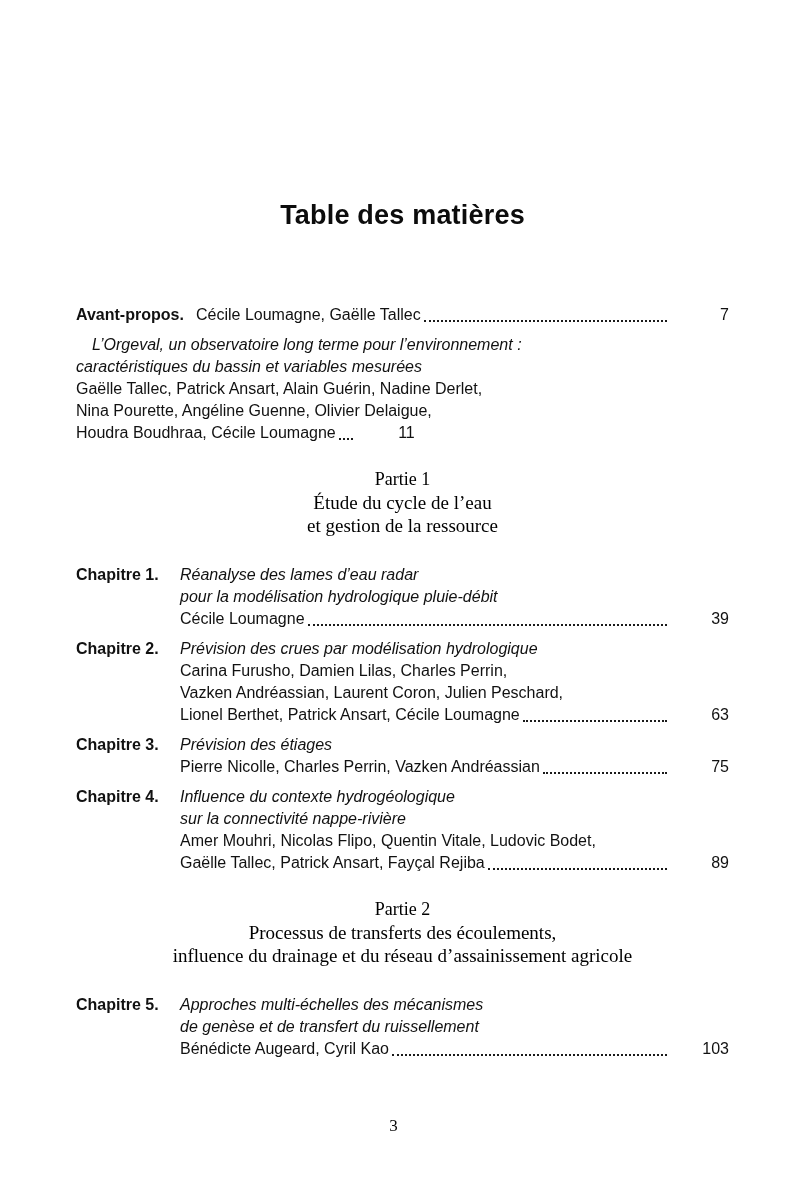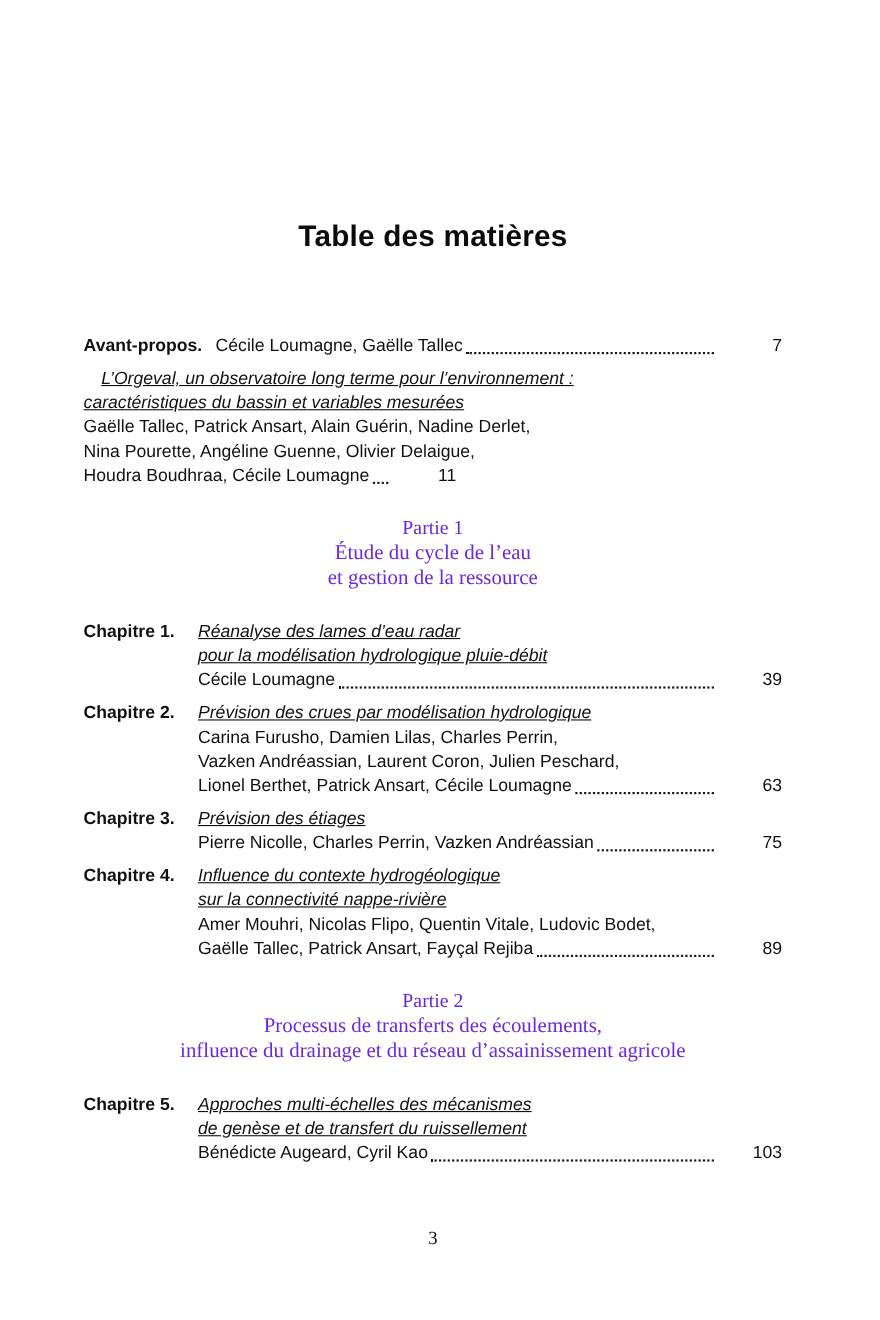--- a/index.html
+++ b/index.html
@@ -12,21 +12,21 @@
     height: 1200px;
     position: relative;
     color: #111111;
     font-family: "Liberation Sans", sans-serif;
     overflow: hidden;
   }
   .sheet {
     position: absolute;
     inset: 0;
     box-sizing: border-box;
-    padding: 200px 89px 0 76px;
+    padding: 200px 71px 0 76px;
   }
   h1.page-title {
     margin: 0 0 74px 0;
     font-size: 27px;
     line-height: 30px;
     font-weight: bold;
     text-align: center;
     letter-spacing: 0.2px;
     color: #0c0c0c;
   }
@@ -37,21 +37,21 @@
     line-height: 22px;
     margin-bottom: 8px;
   }
   .entry .label {
     font-weight: bold;
     white-space: nowrap;
     overflow: visible;
   }
   .entry .body { min-width: 0; }
   .line { white-space: nowrap; }
-  .line.italic { font-style: italic; text-decoration: underline; }
+  .line.italic { font-style: italic; }
   .indent-sm { padding-left: 16px; }
   .dotline {
     display: flex;
     align-items: baseline;
   }
   .dotline .text { white-space: nowrap; }
   .dots {
     flex: 1 1 auto;
     min-width: 14px;
     align-self: flex-end;
@@ -61,21 +61,21 @@
   .pagenum {
     flex: 0 0 62px;
     width: 62px;
     text-align: right;
   }
   .part-heading {
     font-family: "Liberation Serif", serif;
     text-align: center;
     line-height: 23px;
     margin: 24px 0 27px 0;
-    color: #6d28d9;
+    color: #000000;
   }
   .part-kicker { font-size: 18px; font-weight: normal; }
   .part-line { font-size: 19px; font-weight: normal; }
   .folio {
     position: absolute;
     top: 1116px;
     left: 76px;
     width: 635px;
     text-align: center;
     font-family: "Liberation Serif", serif;

